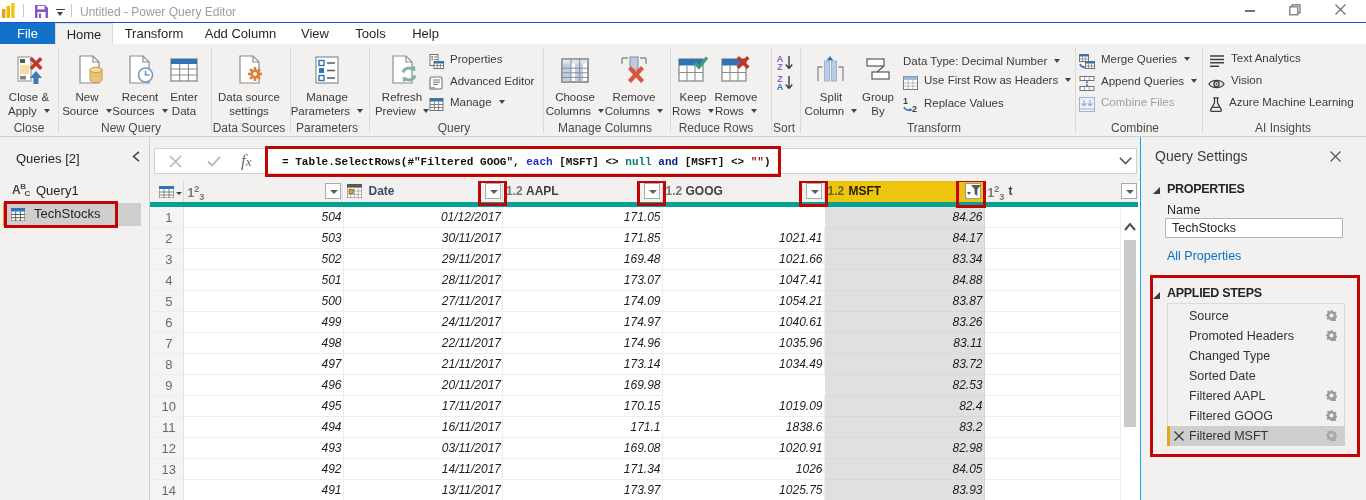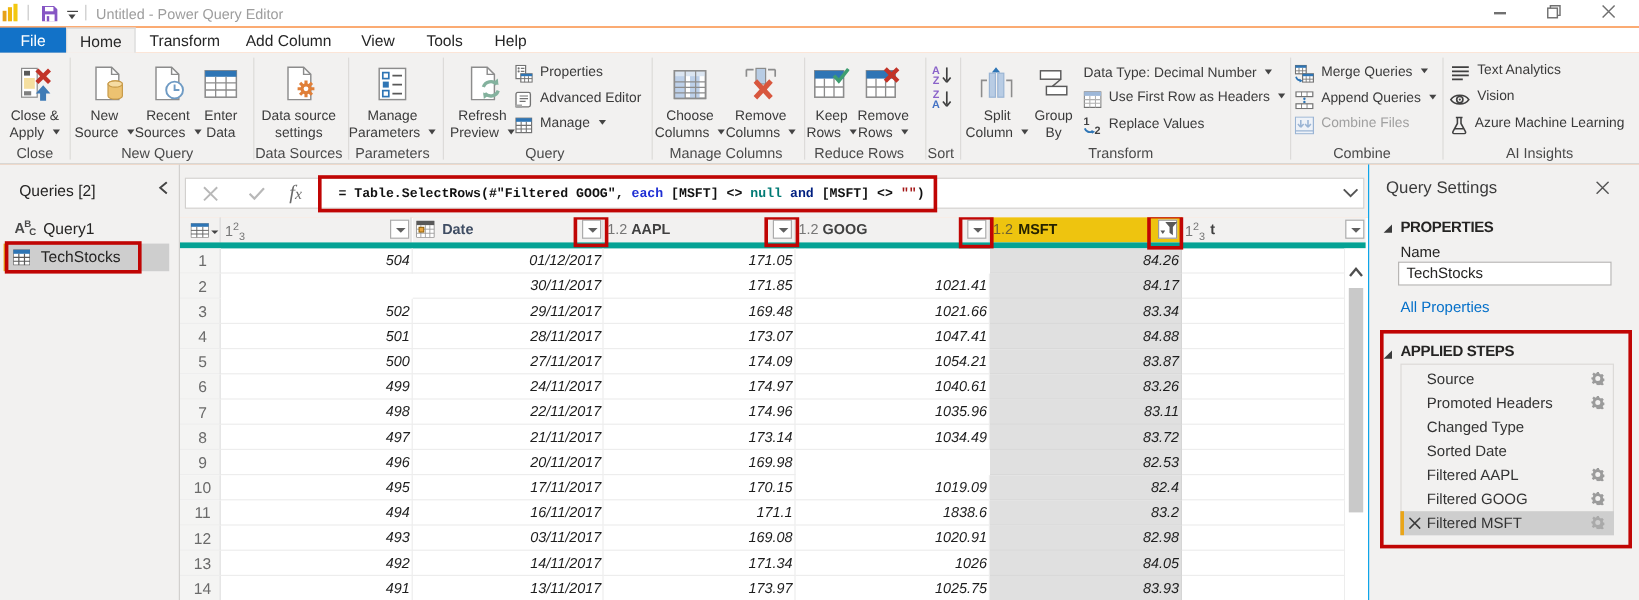--- a/index.html
+++ b/index.html
@@ -1,16 +1,16 @@
 <!DOCTYPE html>
 <html><head><meta charset="utf-8">
 <style>
 * { margin:0; padding:0; box-sizing:border-box; }
 html,body { width:1366px; height:500px; overflow:hidden; font-family:"Liberation Sans",sans-serif; }
-#app { position:relative; width:1366px; height:500px; background:#f97316; }
+#app { position:relative; width:1366px; height:500px; background:#1d4ed8; }
 .abs { position:absolute; }
 
 
 #titlebar { position:absolute; left:0; top:0; width:1366px; height:22px; background:#fff; }
 .ttxt { position:absolute; left:80px; top:4.5px; font-size:12px; color:#9d9d9d; }
 .tsep { position:absolute; top:4px; width:1px; height:13px; background:#c9c9c9; }
 
 
 #tabs { position:absolute; left:0; top:23px; width:1366px; height:21px; background:#fff; }
 .tab { position:absolute; top:0; height:21px; line-height:21px; text-align:center; font-size:13px; color:#262626; }
@@ -40,21 +40,21 @@
 #grid { position:absolute; left:150px; top:181px; width:990px; height:319px; background:#fff; overflow:hidden; }
 .hcell { position:absolute; top:0; height:20.5px; background:#f2f1f0; border-right:1px solid #d8d8d8; font-size:12px; font-weight:bold; color:#404040; }
 #teal { position:absolute; left:0; top:20.5px; width:988px; height:5px; background:#04a294; }
 .gr { position:absolute; left:0; width:990px; height:21px; }
 .rn { position:absolute; left:0; top:0; width:33.5px; height:21px; padding-left:5px; border-right:1px solid #e2e2e2; border-bottom:1px solid #ededed; color:#6a6a6a; font-size:13px; text-align:center; line-height:21px; background:#f4f4f3; }
 .c { position:absolute; top:0; height:21px; border-right:1px solid #ededed; border-bottom:1px solid #ededed; }
 .v { font-size:12px; font-style:italic; color:#1d1d1d; text-align:right; padding-right:1px; line-height:21px; }
 .msel { background:#e0e0e0; border-right:1px solid #d5d5d5; border-bottom:1px solid #d9d9d9; }
 .ddbtn { position:absolute; width:16px; height:16px; background:#fff; border:1px solid #ababab; }
 .ddbtn:after { content:""; position:absolute; left:4px; top:6px; width:0; height:0; border-left:4px solid transparent; border-right:4px solid transparent; border-top:4.5px solid #5f5f5f; }
-.tglyph { color:#767676; font-weight:normal; font-size:12px; }
+.tglyph { color:#767676; font-weight:bold; font-size:12px; }
 .redbox { position:absolute; border:3px solid #c00504; z-index:50; }
 
 
 #rpane { position:absolute; left:1140px; top:137px; width:236px; height:363px; background:#f2f1f0; border-left:1px solid #0ea5e9; }
 .step { position:absolute; left:26px; width:178px; height:20px; font-size:12.5px; color:#333; }
 .stxt { position:absolute; left:22px; top:3px; }
 .gear { position:absolute; right:8px; top:4px; }
 .tri { display:block; width:0; height:0; border-bottom:7px solid #3b3b3b; border-left:7px solid transparent; }
 </style></head>
 <body>
@@ -403,20 +403,21 @@
   <div class="gr" style="top:25.5px">
     <div class="rn">1</div>
     <div class="c v" style="left:33.5px;width:160px">504</div>
     <div class="c v" style="left:193.5px;width:159.5px">01/12/2017</div>
     <div class="c v" style="left:353px;width:159.5px">171.05</div>
     <div class="c v msel" style="left:674.5px;width:160px">84.26</div>
     <div class="c" style="left:834.5px;width:136.5px"></div>
   </div>
   <div class="gr" style="top:46.5px">
     <div class="rn">2</div>
+    <div class="c v" style="left:33.5px;width:160px">503</div>
     <div class="c v" style="left:193.5px;width:159.5px">30/11/2017</div>
     <div class="c v" style="left:353px;width:159.5px">171.85</div>
     <div class="c v" style="left:512.5px;width:162px">1021.41</div>
     <div class="c v msel" style="left:674.5px;width:160px">84.17</div>
     <div class="c" style="left:834.5px;width:136.5px"></div>
   </div>
   <div class="gr" style="top:67.5px">
     <div class="rn">3</div>
     <div class="c v" style="left:33.5px;width:160px">502</div>
     <div class="c v" style="left:193.5px;width:159.5px">29/11/2017</div>

